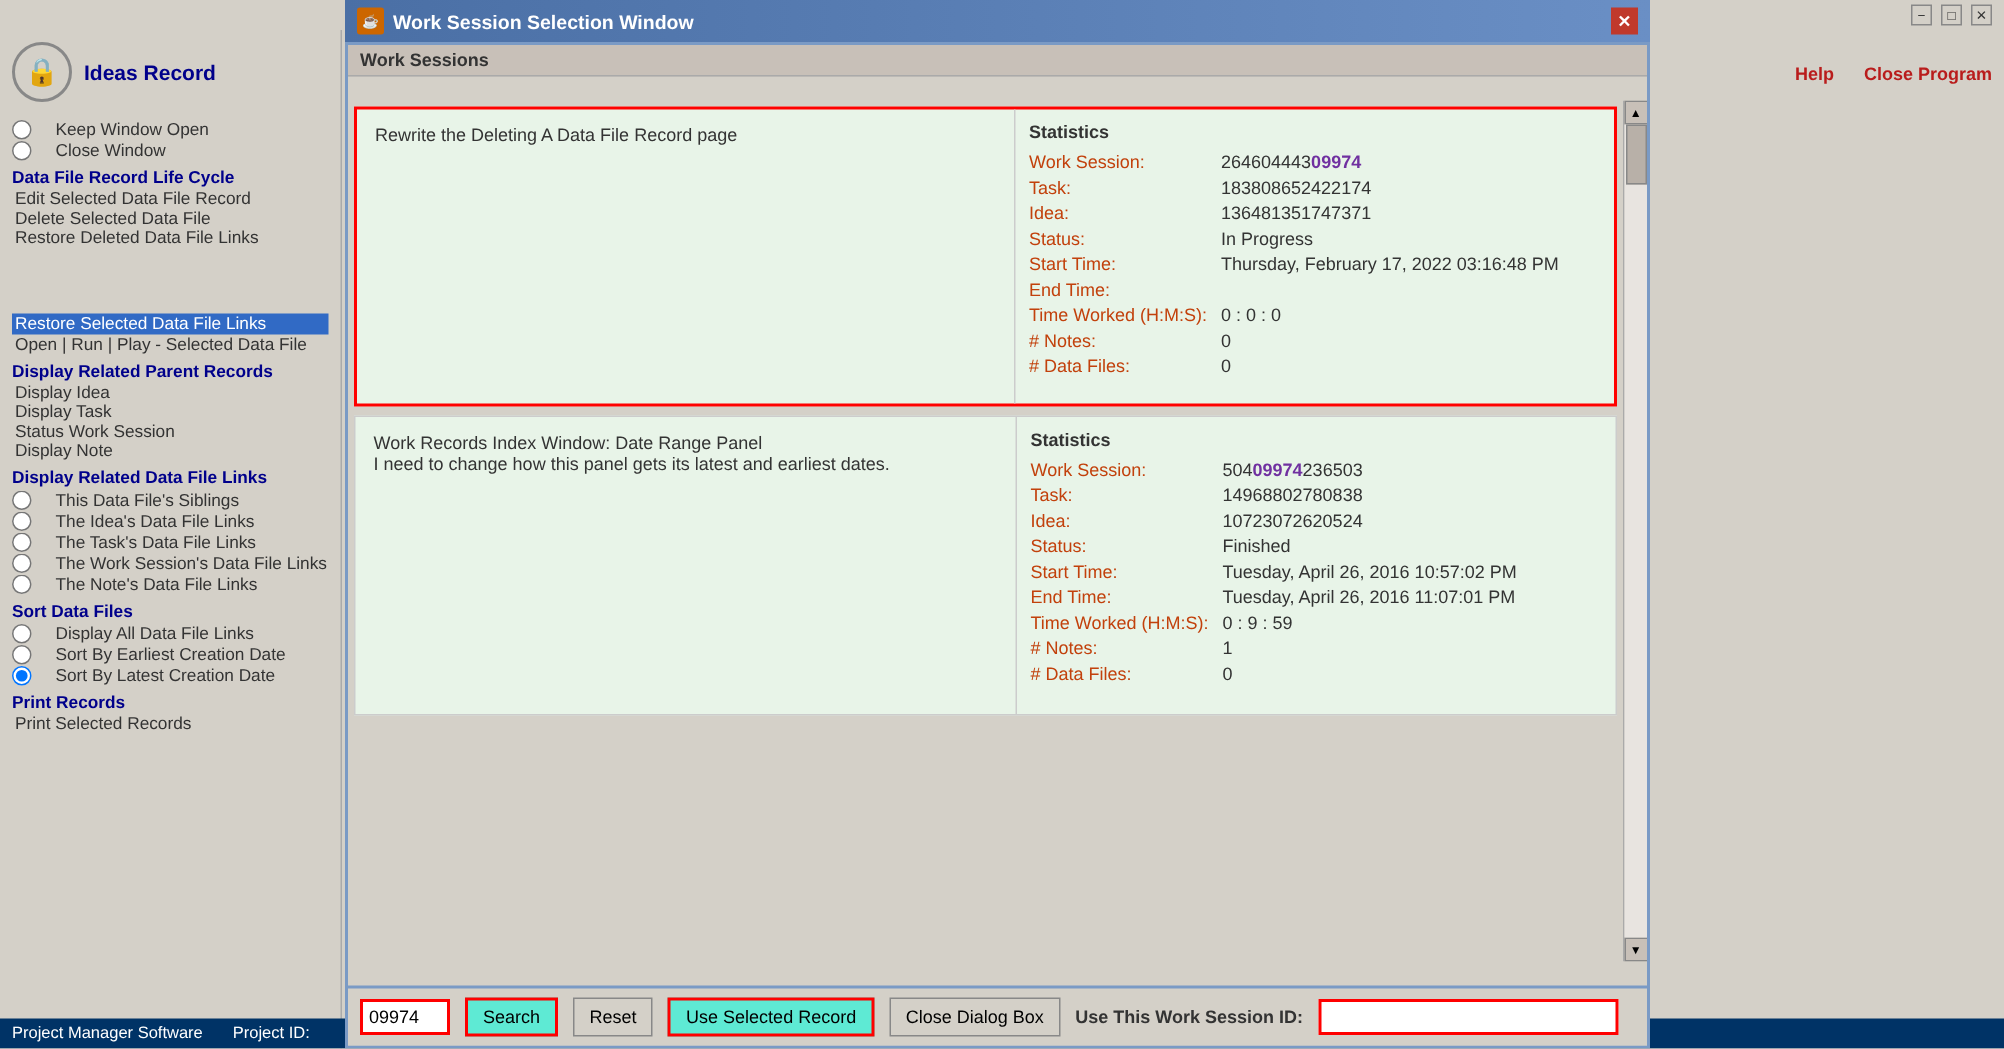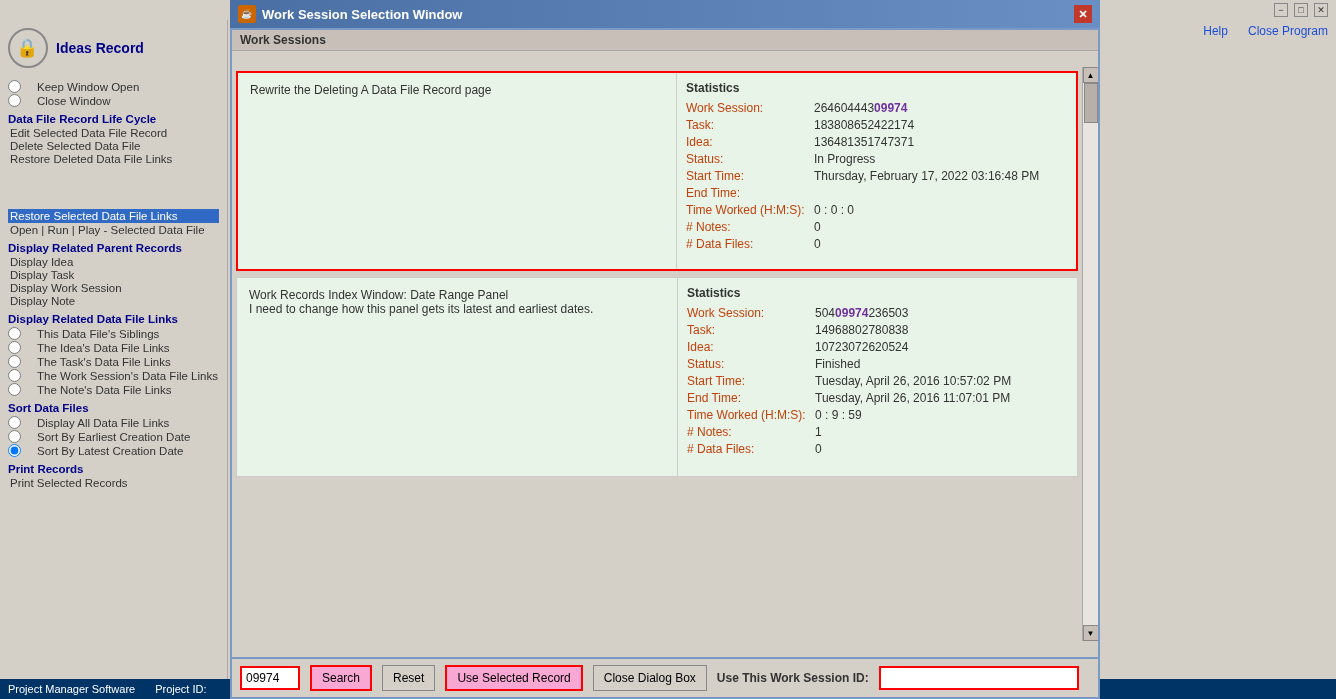--- a/index.html
+++ b/index.html
@@ -119,24 +119,25 @@
       min-width: 0;
     }
     .right-top {
       display: flex;
       justify-content: flex-end;
       padding: 4px 8px;
       gap: 20px;
       align-items: center;
     }
     .right-top-link {
-      color: #1d4ed8;
+      color: #b91c1c;
       font-size: 12px;
       cursor: pointer;
-      font-weight: normal;
+      font-weight: bold;
+      margin-top: 18px;
     }
     .matched-records-panel {
       margin: 0 8px;
       background: #d4d0c8;
     }
     .matched-records-label {
       color: #00008b;
       font-weight: bold;
       font-size: 12px;
       margin-bottom: 2px;
@@ -350,21 +351,21 @@
     .search-input-box {
       border: 2px solid red;
       background: white;
       width: 60px;
       height: 24px;
       padding: 2px 4px;
       font-size: 12px;
     }
     .bottom-btn {
       border: 2px solid red;
-      background: #f9a8d4;
+      background: #5eead4;
       padding: 3px 10px;
       font-size: 12px;
       cursor: pointer;
       height: 26px;
     }
     .bottom-btn-plain {
       border: 1px solid #888;
       background: #d4d0c8;
       padding: 3px 10px;
       font-size: 12px;
@@ -433,21 +434,21 @@
     <div class="sidebar-section-label">Data File Record Life Cycle</div>
     <div class="sidebar-link">Edit Selected Data File Record</div>
     <div class="sidebar-link">Delete Selected Data File</div>
     <div class="sidebar-link">Restore Deleted Data File Links</div>
     <div class="sidebar-link sidebar-link-highlight">Restore Selected Data File Links</div>
     <div class="sidebar-link">Open | Run | Play - Selected Data File</div>
 
     <div class="sidebar-section-label">Display Related Parent Records</div>
     <div class="sidebar-link">Display Idea</div>
     <div class="sidebar-link">Display Task</div>
-    <div class="sidebar-link">Display Work Session</div>
+    <div class="sidebar-link">Status Work Session</div>
     <div class="sidebar-link">Display Note</div>
 
     <div class="sidebar-section-label">Display Related Data File Links</div>
     <div class="sidebar-radio-item">
       <input type="radio" name="data-links" style="">
       <span>This Data File's Siblings</span>
     </div>
     <div class="sidebar-radio-item">
       <input type="radio" name="data-links" style="">
       <span>The Idea's Data File Links</span>

